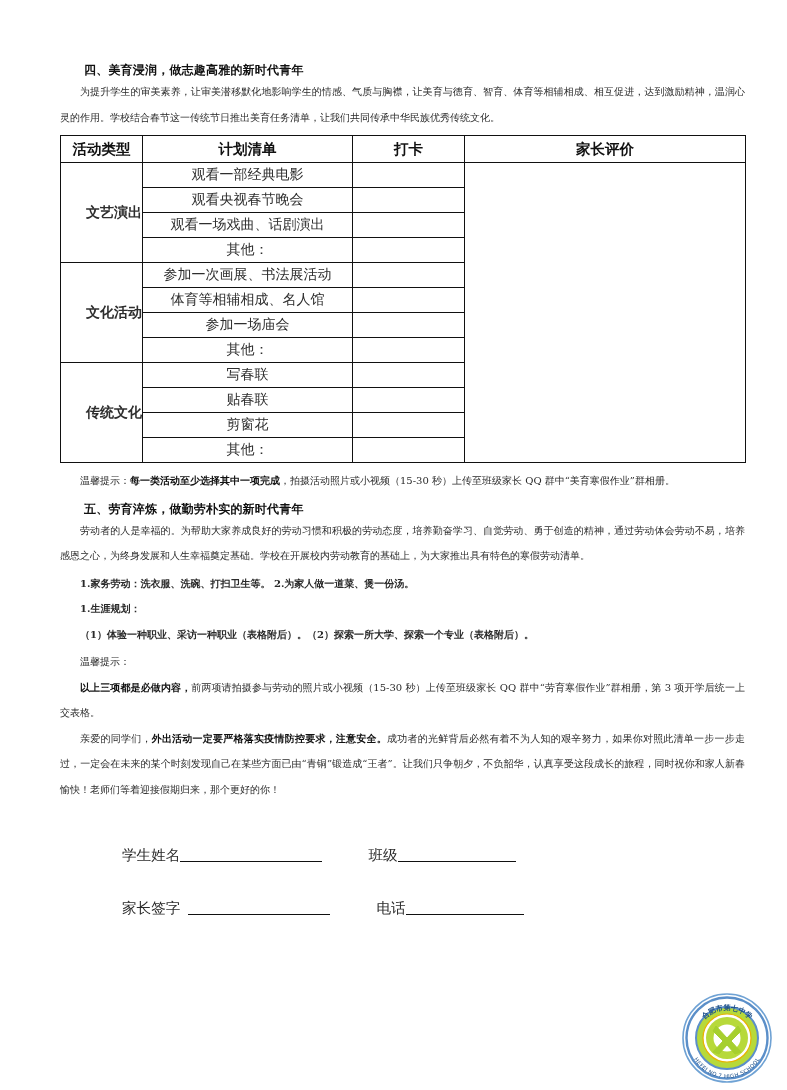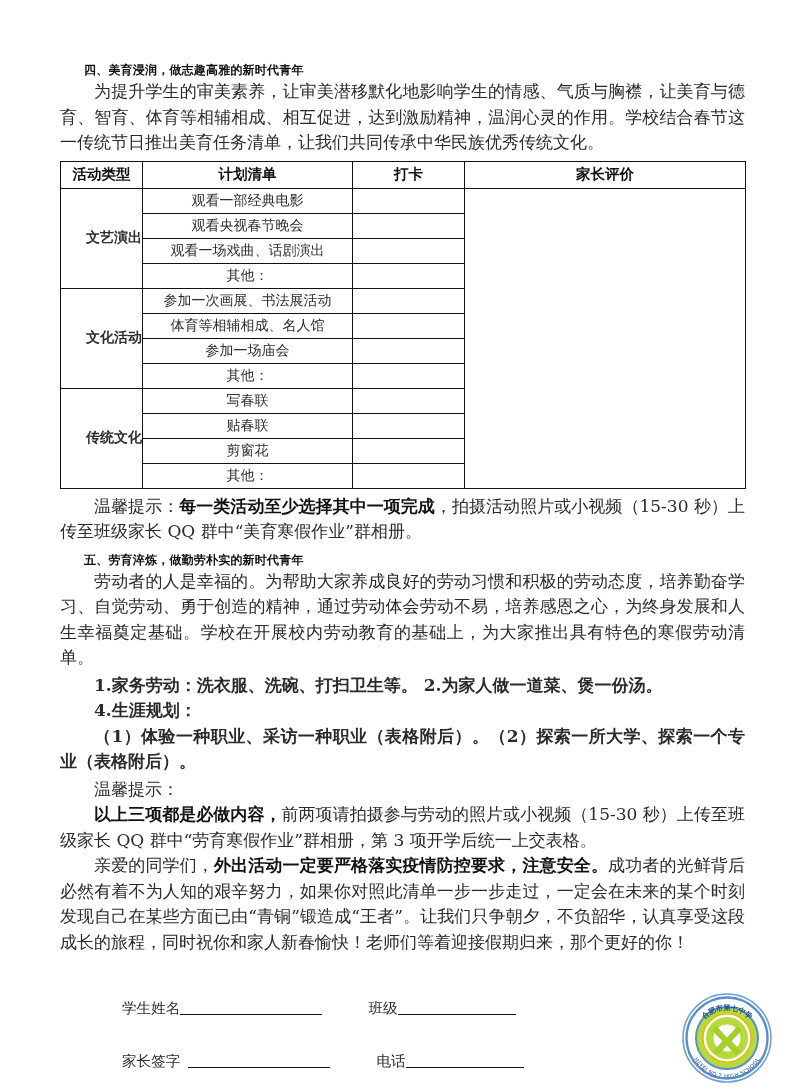--- a/index.html
+++ b/index.html
@@ -35,21 +35,21 @@
     color: #111;
     text-indent: 2em;
     margin: 0;
     line-height: 1.5;
   }
   #heading-4 { padding-top: 61px; }
   #heading-5 { padding-top: 6px; }
 
   
   p.body {
-    font-size: 17px;
+    font-size: 10px;
     line-height: 25.5px;
     margin: 0;
     text-align: justify;
     text-justify: inter-ideograph;
     color: #2a2a2a;
   }
   p.indent { text-indent: 2em; }
   .b { font-weight: bold; color: #111; }
 
   
@@ -202,21 +202,21 @@
     </table>
 
     <p class="body indent" style="margin-top:5px;"><span>温馨提示：</span><span class="b">每一类活动至少选择其中一项完成</span><span>，拍摄活动照片或小视频（15-30 秒）上传至班级家长 QQ 群中“美育寒假作业”群相册。</span></p>
 
     <h2 class="section-heading" id="heading-5">五、劳育淬炼，做勤劳朴实的新时代青年</h2>
 
     <p class="body indent">劳动者的人是幸福的。为帮助大家养成良好的劳动习惯和积极的劳动态度，培养勤奋学习、自觉劳动、勇于创造的精神，通过劳动体会劳动不易，培养感恩之心，为终身发展和人生幸福奠定基础。学校在开展校内劳动教育的基础上，为大家推出具有特色的寒假劳动清单。</p>
 
     <p class="body indent b" style="margin-top:2px;">1.家务劳动：洗衣服、洗碗、打扫卫生等。 2.为家人做一道菜、煲一份汤。</p>
 
-    <p class="body indent b">4.生涯规划：</p>
+    <p class="body indent b">1.生涯规划：</p>
 
     <p class="body indent b">（1）体验一种职业、采访一种职业（表格附后）。（2）探索一所大学、探索一个专业（表格附后）。</p>
 
     <p class="body indent" style="margin-top:2px;">温馨提示：</p>
 
     <p class="body indent"><span class="b">以上三项都是必做内容，</span><span>前两项请拍摄参与劳动的照片或小视频（15-30 秒）上传至班级家长 QQ 群中“劳育寒假作业”群相册，第 3 项开学后统一上交表格。</span></p>
 
     <p class="body indent"><span>亲爱的同学们，</span><span class="b">外出活动一定要严格落实疫情防控要求，注意安全。</span><span>成功者的光鲜背后必然有着不为人知的艰辛努力，如果你对照此清单一步一步走过，一定会在未来的某个时刻发现自己在某些方面已由“青铜”锻造成“王者”。让我们只争朝夕，不负韶华，认真享受这段成长的旅程，同时祝你和家人新春愉快！老师们等着迎接假期归来，那个更好的你！</span></p>
 
     <div class="signoff">

